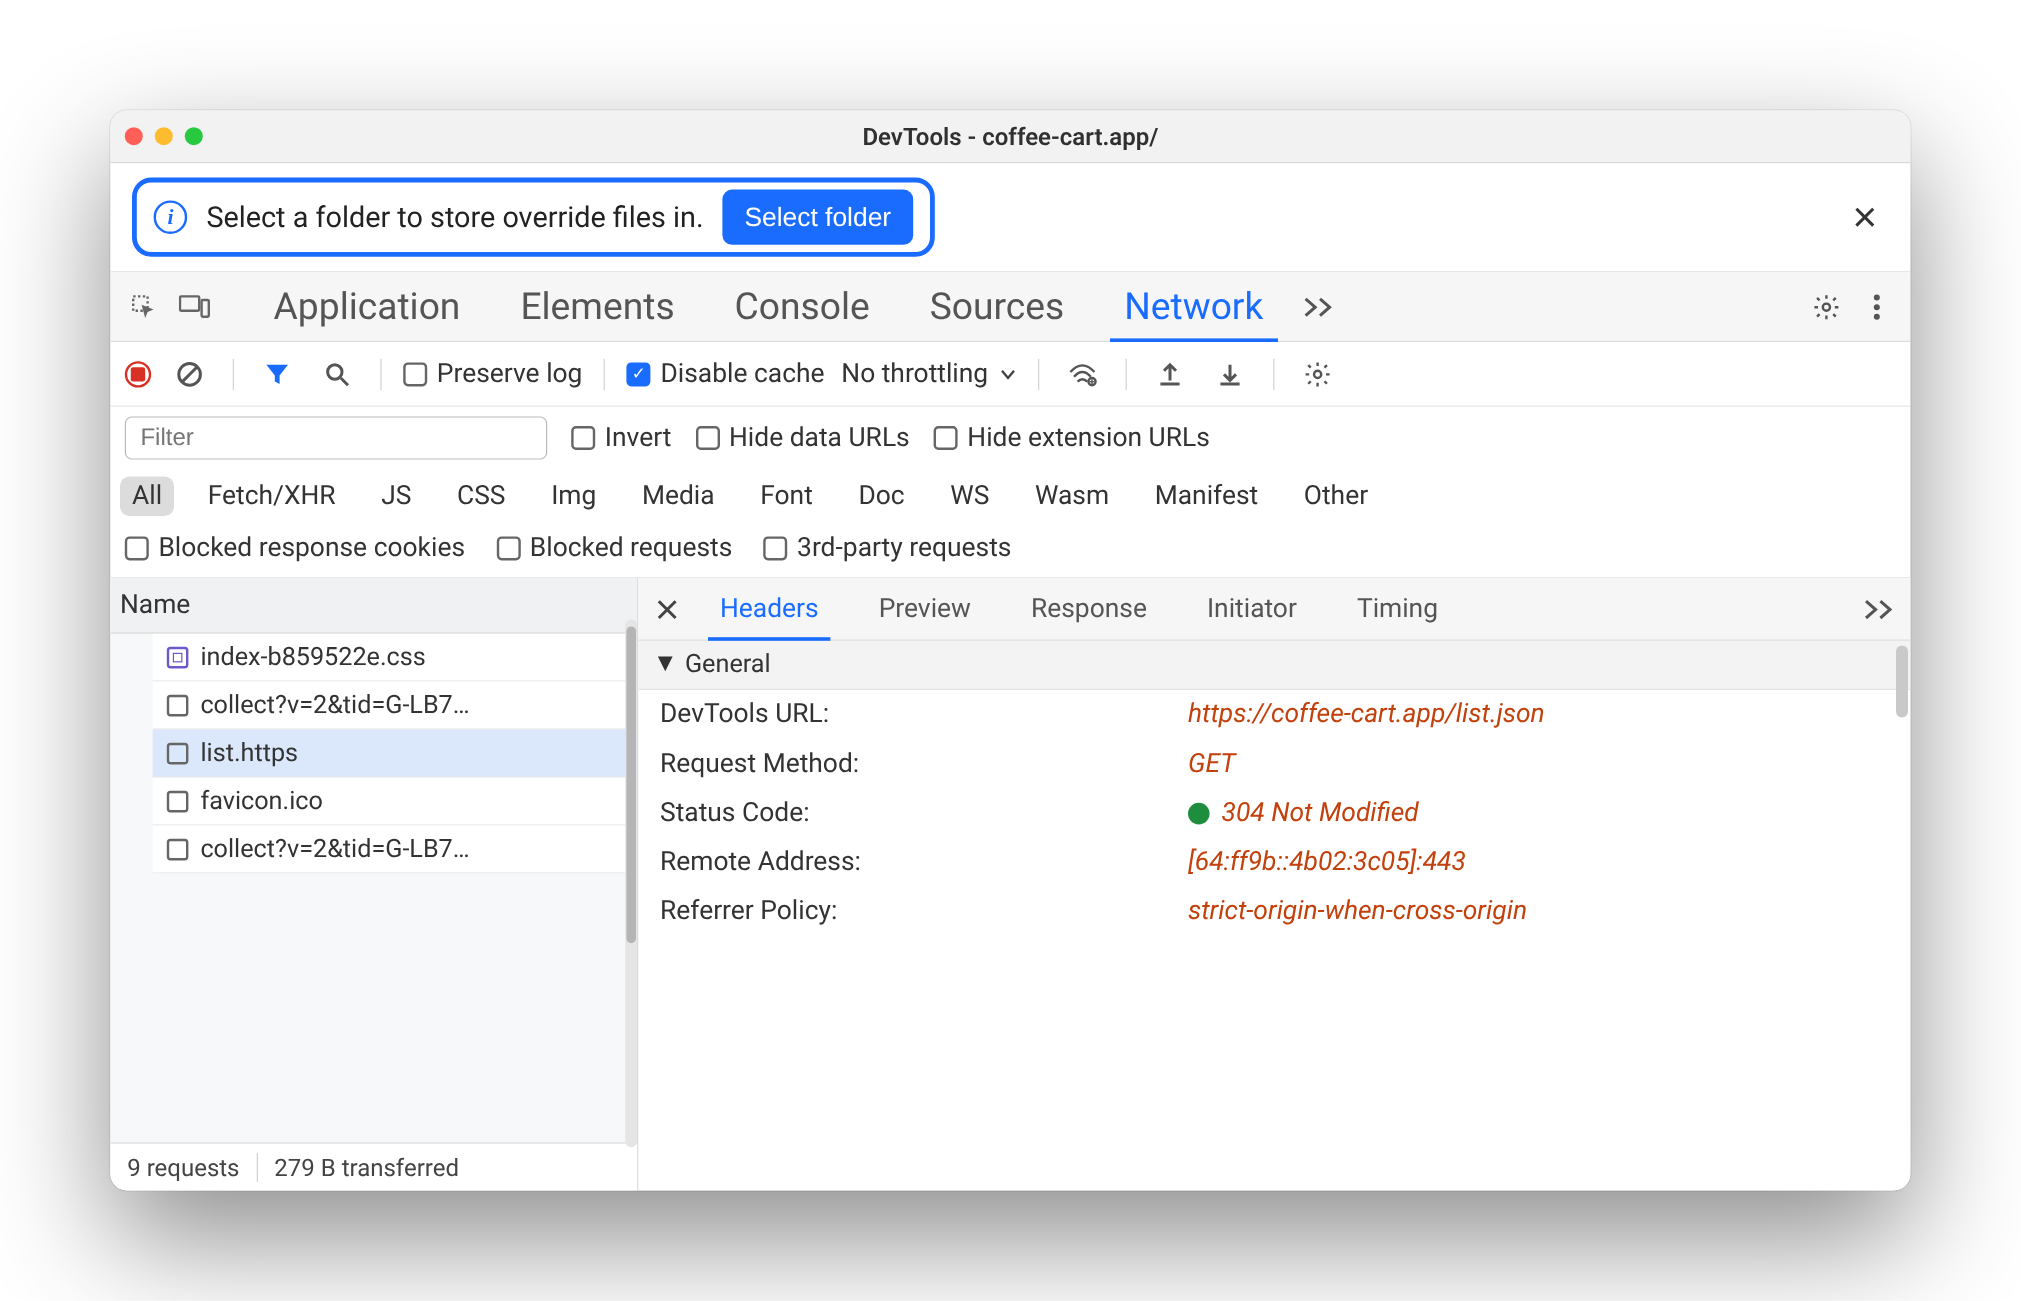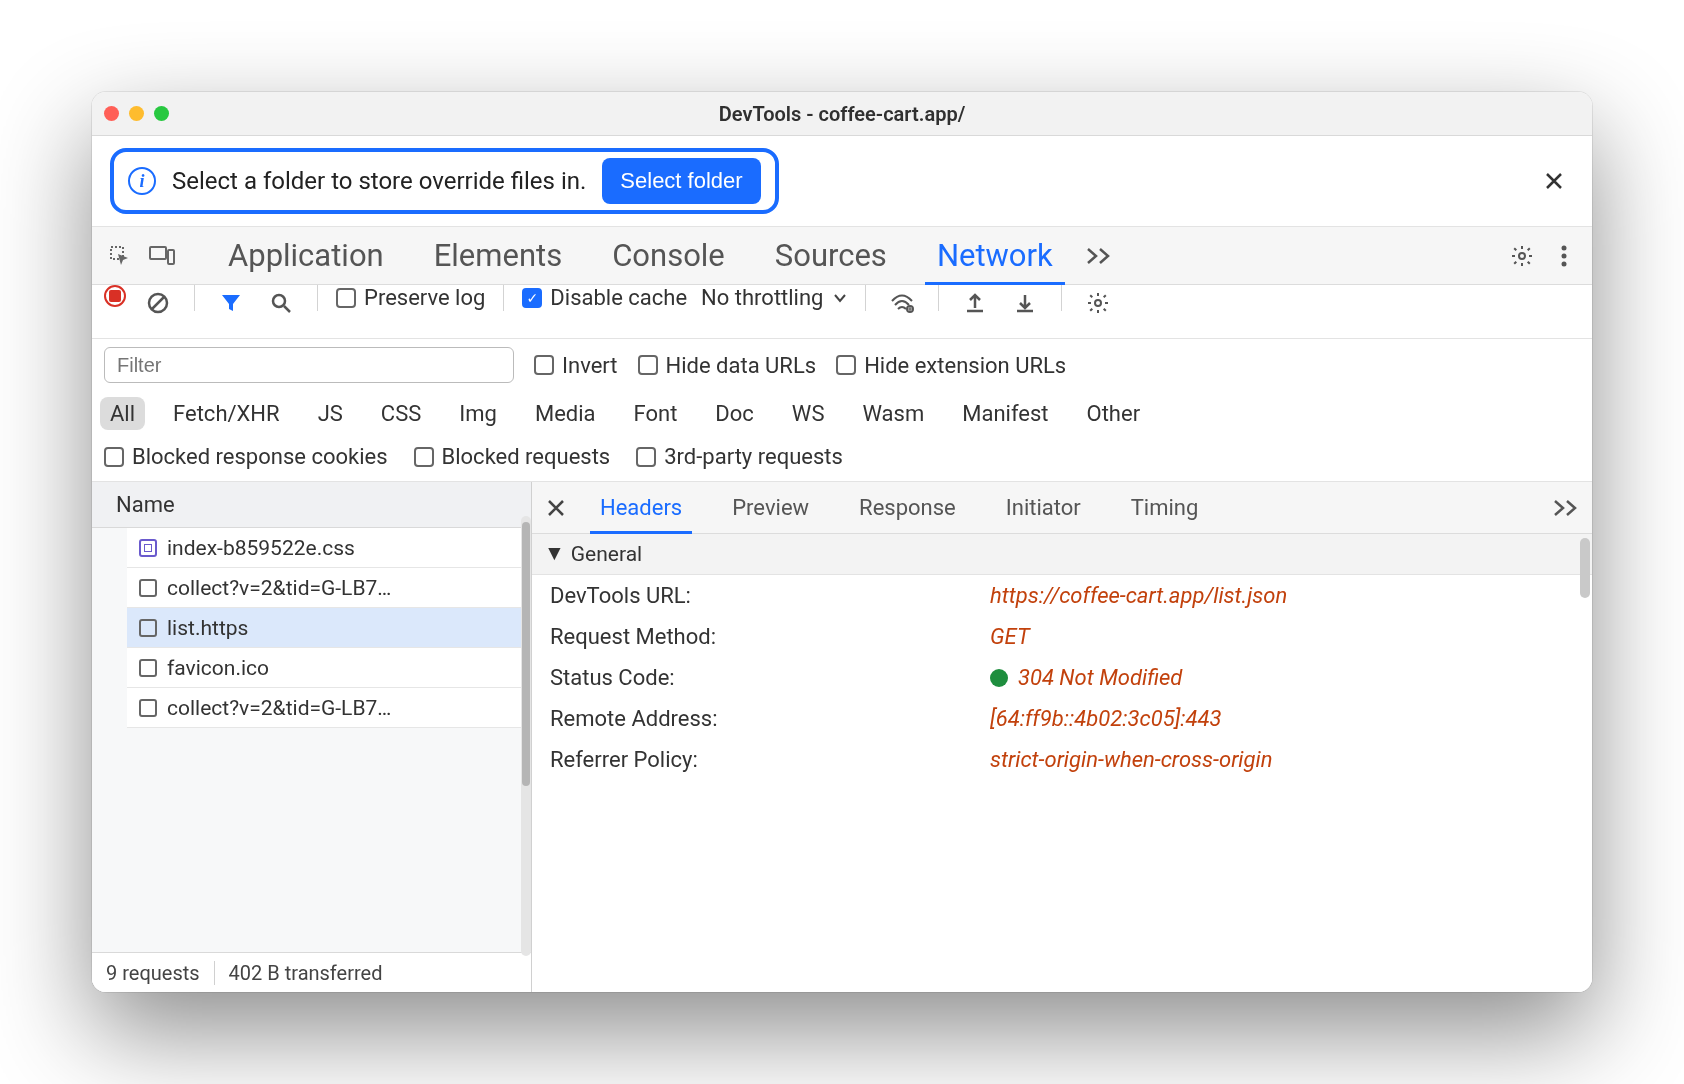--- a/index.html
+++ b/index.html
@@ -51,42 +51,42 @@
   .select-btn { background:#1a6cff; color:#fff; border:none; border-radius:8px; padding:10px 18px; font-size:22px; font-weight:500; cursor:pointer; }
   .close-x { margin-left:auto; font-size:28px; color:#333; cursor:pointer; padding:4px 10px; }
   
   .tabs { display:flex; align-items:center; height:58px; border-bottom:1px solid #dcdcdc; background:#f6f6f6; padding:0 10px; gap:6px; }
   .icon-btn { width:36px; height:36px; display:flex; align-items:center; justify-content:center; color:#5a5a5a; cursor:pointer; }
   .tab { padding:0 22px; height:100%; display:flex; align-items:center; font-size:31px; color:#555; cursor:pointer; position:relative; }
   .tab.active { color:#1a6cff; }
   .tab.active::after { content:''; position:absolute; left:10px; right:10px; bottom:-1px; height:3px; background:#1a6cff; }
   .spacer { flex:1; }
   
-  .nettb { display:flex; align-items:flex-start; height:54px; padding:0 12px; gap:14px; border-bottom:1px solid #e3e3e3; background:#fff; }
+  .nettb { display:flex; align-items:center; height:54px; padding:0 12px; gap:14px; border-bottom:1px solid #e3e3e3; background:#fff; }
   .divider { width:1px; height:26px; background:#d3d3d3; margin:0 4px; }
   .record { width:22px; height:22px; border:2.5px solid #d93025; border-radius:50%; display:flex; align-items:center; justify-content:center; }
   .record::after { content:''; width:12px; height:12px; background:#d93025; border-radius:2px; }
   .funnel { color:#1a6cff; }
   .cb { display:flex; align-items:center; gap:8px; font-size:22px; color:#333; }
   .cbx { width:20px; height:20px; border:2px solid #666; border-radius:4px; display:inline-flex; align-items:center; justify-content:center; background:#fff; }
   .cbx.checked { background:#1a6cff; border-color:#1a6cff; color:#fff; font-size:14px; }
   .throttle { font-size:22px; color:#333; display:flex; align-items:center; gap:10px; }
   
   .filterrow { display:flex; align-items:center; padding:8px 12px; gap:20px; border-bottom:0; background:#fff; }
-  .filter-input { width:410px; height:36px; border:1px solid #bbb; border-radius:6px; padding:0 12px; font-size:20px; color:#333; }
+  .filter-input { width:352px; height:36px; border:1px solid #bbb; border-radius:6px; padding:0 12px; font-size:20px; color:#333; }
   
   .typerow { display:flex; align-items:flex-start; padding:6px 8px; gap:18px; border-bottom:0; background:#fff; flex-wrap:wrap;}
   .type-pill { padding:4px 10px; border-radius:8px; font-size:22px; color:#333; cursor:pointer; }
   .type-pill.active { background:#dcdcdc; }
   
   .blockedrow { display:flex; align-items:center; padding:8px 12px 12px; gap:26px; border-bottom:1px solid #e3e3e3; background:#fff; }
   
   .split { flex:1; display:flex; min-height:0; background:#f7f8f9;}
   .reqlist { width:440px; background:#f7f8f9; display:flex; flex-direction:column; border-right:1px solid #d0d0d0; position:relative;}
-  .rl-header { padding:10px 24px; font-size:22px; color:#333; border-bottom:1px solid #d9d9d9; background:#f0f1f3;}
+  .rl-header { padding:10px 8px; font-size:22px; color:#333; border-bottom:1px solid #d9d9d9; background:#f0f1f3;}
   .rl-scroll { overflow-y:auto; position:relative;margin-left:35px; }
   .rl-row { display:flex; align-items:center; gap:10px; height:40px; padding:0 12px; font-size:21px; color:#333; border-bottom:1px solid #e6e6e6; background:#fff; cursor:pointer; white-space:nowrap; overflow:hidden; text-overflow:ellipsis;}
   .rl-row.sel { background:#dbe8fb; }
   .req-icon { width:18px; height:18px; border:2px solid #666; border-radius:3px; flex-shrink:0; }
   .req-icon.css { border-color:#6a5acd; position:relative; }
   .req-icon.css::after { content:''; position:absolute; inset:3px; border:1px solid #6a5acd; }
   .rl-name { overflow:hidden; text-overflow:ellipsis; }
   .vscroll { position:absolute; right:0; top:34px; bottom:36px; width:10px; background:#e5e5e5; border-radius:5px;}
   .vscroll::after { content:''; position:absolute; top:6px; left:1px; right:1px; height:60%; background:#b5b5b5; border-radius:5px; }
   .rl-status { margin-top:auto; border-top:1px solid #d9d9d9; display:flex; align-items:center; height:40px; font-size:20px; color:#444; background:#fff;}
@@ -306,21 +306,21 @@
             <span class="rl-name">favicon.ico</span>
           </div>
         <div class="rl-row">
             <span class="req-icon"></span>
             <span class="rl-name">collect?v=2&amp;tid=G-LB7…</span>
           </div>
       </div>
       <div class="vscroll"></div>
       <div class="rl-status">
         <span>9 requests</span>
-        <span>402 B transferred</span>
+        <span>279 B transferred</span>
       </div>
     </div>
 
     <div class="details">
       <div class="dtabs">
         <div class="dclose">
           <svg width="18" height="18" viewBox="0 0 18 18">
               <path d="M2 2 L16 16 M16 2 L2 16" stroke="#444" stroke-width="2.5"></path>
             </svg>
         </div>

